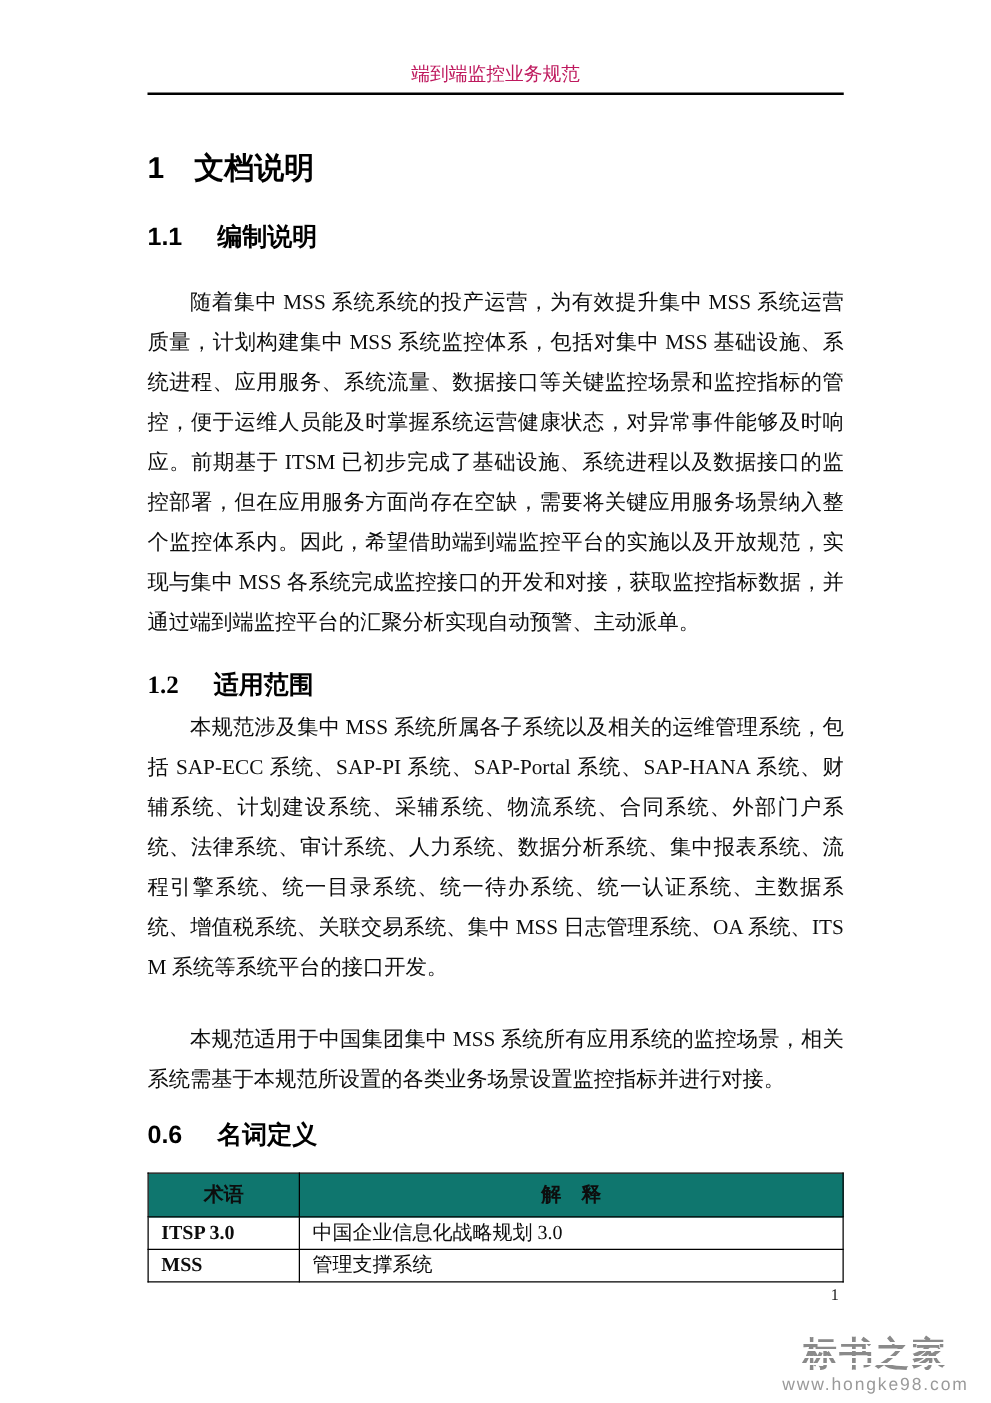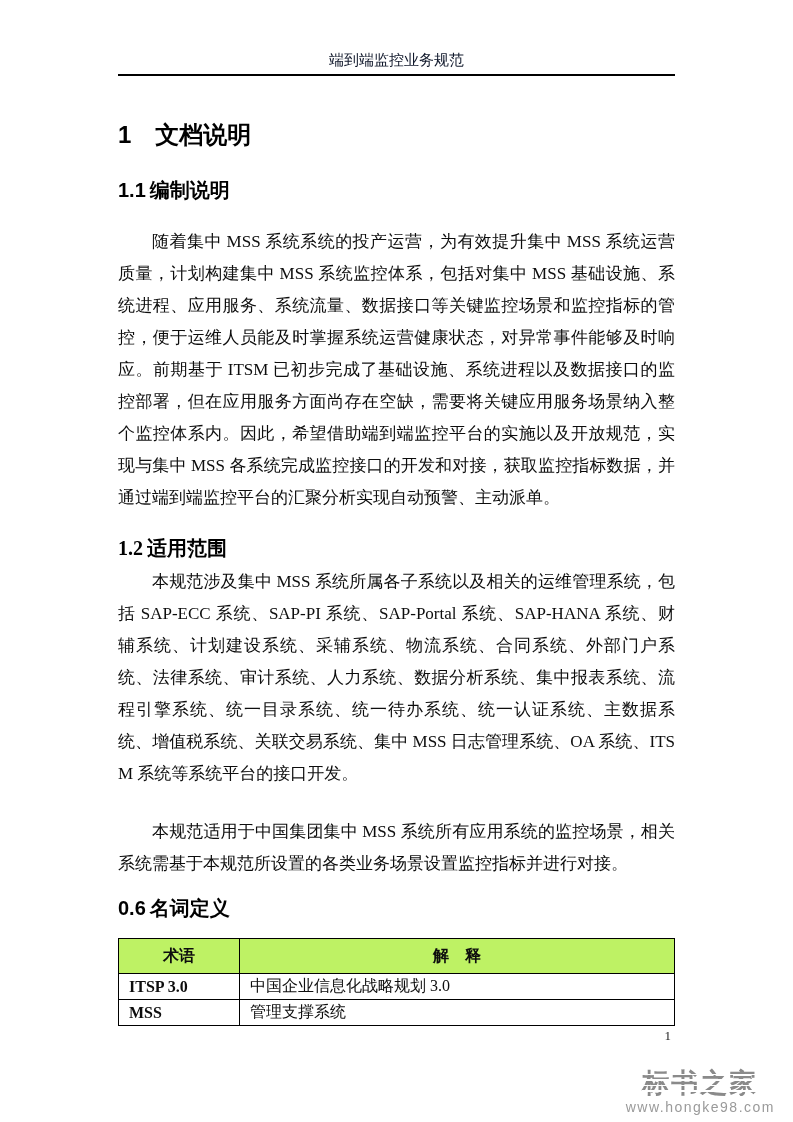--- a/index.html
+++ b/index.html
@@ -14,21 +14,21 @@
   }
   
   .page-header {
     position: absolute;
     top: 50px;
     left: 118px;
     width: 557px;
     text-align: center;
     font-size: 15px;
     line-height: 20px;
-    color: #0f172a;
+    color: #be185d;
     padding-bottom: 4px;
     border-bottom: 2px solid #000000;
   }
   
   .content {
     position: absolute;
     top: 74px;
     left: 118px;
     width: 557px;
   }
@@ -41,21 +41,21 @@
     color: #000000;
   }
   .h1 .h-num { font-weight: bold; margin-right: 24px; }
   .h2 {
     font-family: "Liberation Sans", sans-serif;
     font-size: 20px;
     line-height: 20px;
     font-weight: bold;
     color: #000000;
   }
-  .h2 .h-num { margin-right: 4px; }
+  .h2 .h-num { margin-right: 28px; }
   .h2.s11 { margin: 32px 0 0 0; }
   .h2.s12 { margin: 24px 0 0 0; font-family: Liberation Serif, serif; }
   .h2.s13 { margin: 18px 0 0 0; }
   .body-para {
     margin: 26px 0 0 0;
     font-size: 17px;
     line-height: 32px;
     text-align: justify;
     text-indent: 2em;
     color: #0d0d0d;
@@ -67,21 +67,21 @@
     margin-top: 20px;
     width: 100%;
     border-collapse: collapse;
     font-size: 16px;
     color: #0d0d0d;
   }
   .defs-table th, .defs-table td {
     border: 1.5px solid #000000;
   }
   .defs-table thead th {
-    background: #bef264;
+    background: #0f766e;
     font-weight: bold;
     text-align: center;
     height: 32px;
     font-size: 16px;
   }
   .defs-table th.col-term { width: 118px; }
   .defs-table td {
     height: 23px;
     padding: 1px 10px;
     vertical-align: middle;

